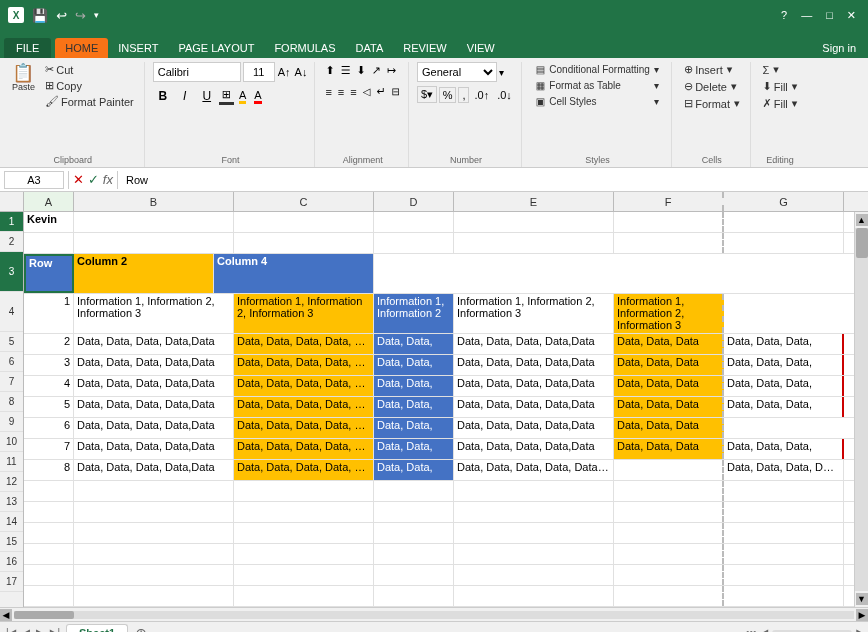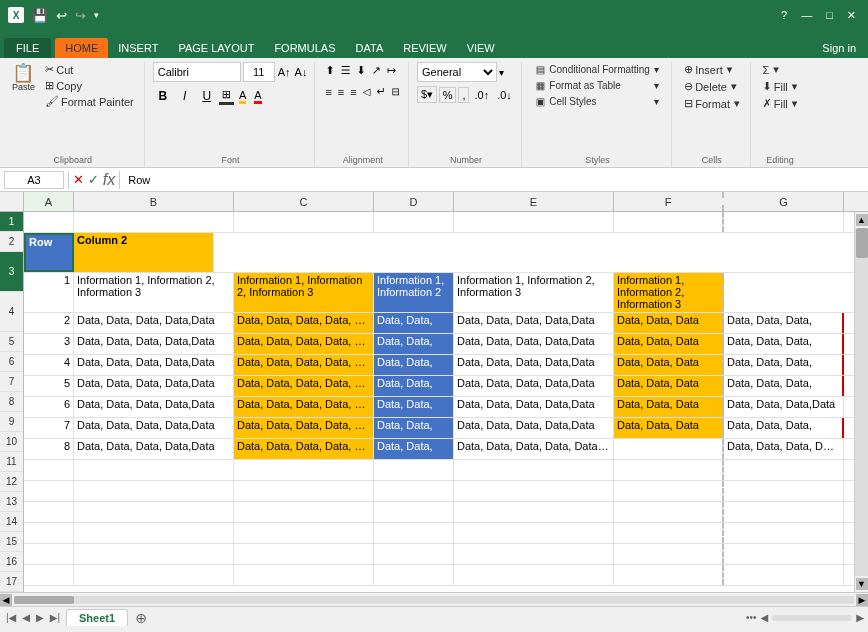--- a/index.html
+++ b/index.html
@@ -498,21 +498,21 @@
     </div>
   </div>
 </div>
 
 <div class="formula-bar">
   <input class="cell-ref-box" type="text" value="A3" style="">
   <div class="formula-bar-sep"></div>
   <div class="formula-icons">
     <span style="color:#c00;cursor:pointer;font-size:13px;">✕</span>
     <span style="color:#217346;cursor:pointer;font-size:13px;">✓</span>
-    <span style="cursor:pointer;font-size:16px;"><i>fx</i></span>
+    <span style="cursor:pointer;font-size:13px;"><i>fx</i></span>
   </div>
   <div class="formula-bar-sep"></div>
   <input class="formula-input" type="text" value="Row" style="">
 </div>
 
 <div style="display:flex;flex-direction:column;flex:1;overflow:hidden;background:white;">
 
   <div class="col-headers" style="height:20px;">
     <div class="row-num-header"></div>
     <div class="col-header" style="width:50px;min-width:50px;background:#e8f4e8;">A</div>
@@ -541,34 +541,44 @@
       <div class="row-num" style="min-height:20px;">12</div>
       <div class="row-num" style="min-height:20px;">13</div>
       <div class="row-num" style="min-height:20px;">14</div>
       <div class="row-num" style="min-height:20px;">15</div>
       <div class="row-num" style="min-height:20px;">16</div>
       <div class="row-num" style="min-height:20px;">17</div>
     </div>
 
     <div class="grid" style="overflow:hidden;">
 
+      <div class="grid-row" style="min-height:20px;">
+        <div class="cell" style="width:50px;min-width:50px;font-weight:bold;">Kevin</div>
+        <div class="cell" style="width:160px;min-width:160px;"></div>
+        <div class="cell" style="width:140px;min-width:140px;"></div>
+        <div class="cell" style="width:80px;min-width:80px;"></div>
+        <div class="cell" style="width:160px;min-width:160px;"></div>
+        <div class="cell" style="width:110px;min-width:110px;border-right:2px dashed #bbb;"></div>
+        <div class="cell" style="width:120px;min-width:120px;"></div>
+      </div>
 
       <div class="grid-row" style="min-height:20px;">
         <div class="cell" style="width:50px;min-width:50px;"></div>
         <div class="cell" style="width:160px;min-width:160px;"></div>
         <div class="cell" style="width:140px;min-width:140px;"></div>
         <div class="cell" style="width:80px;min-width:80px;"></div>
         <div class="cell" style="width:160px;min-width:160px;"></div>
         <div class="cell" style="width:110px;min-width:110px;border-right:2px dashed #bbb;"></div>
         <div class="cell" style="width:120px;min-width:120px;"></div>
       </div>
 
       <div class="grid-row" style="min-height:40px;">
         <div class="cell header-row" style="width:50px;min-width:50px;border:2px solid #217346;font-size:11px;">Row</div>
         <div class="cell" style="width:140px;min-width:140px;background:#ffc000;font-weight:bold;">Column 2</div>
+        <div class="cell header-row" style="width:160px;min-width:160px;">Column 4</div>
       </div>
 
       <div class="grid-row" style="min-height:40px;">
         <div class="cell" style="width:50px;min-width:50px;text-align:right;">1</div>
         <div class="cell" style="width:160px;min-width:160px;white-space:normal;word-break:break-word;">Information 1, Information 2, Information 3</div>
         <div class="cell" style="width:140px;min-width:140px;background:#ffc000;white-space:normal;word-break:break-word;">Information 1, Information 2, Information 3</div>
         <div class="cell" style="width:80px;min-width:80px;background:#4472c4;color:white;white-space:normal;word-break:break-word;">Information 1, Information 2</div>
         <div class="cell" style="width:160px;min-width:160px;white-space:normal;word-break:break-word;">Information 1, Information 2, Information 3</div>
         <div class="cell" style="width:110px;min-width:110px;background:#ffc000;white-space:normal;word-break:break-word;border-right:2px dashed #bbb;">Information 1, Information 2, Information 3</div>
       </div>
@@ -613,21 +623,20 @@
         <div class="cell" style="width:120px;min-width:120px;border-right:2px solid #c00;">Data, Data, Data,</div>
       </div>
 
       <div class="grid-row" style="min-height:20px;">
         <div class="cell" style="width:50px;min-width:50px;text-align:right;">6</div>
         <div class="cell" style="width:160px;min-width:160px;">Data, Data, Data, Data,Data</div>
         <div class="cell" style="width:140px;min-width:140px;background:#ffc000;">Data, Data, Data, Data, Data,</div>
         <div class="cell" style="width:80px;min-width:80px;background:#4472c4;color:white;">Data, Data,</div>
         <div class="cell" style="width:160px;min-width:160px;">Data, Data, Data, Data,Data</div>
         <div class="cell" style="width:110px;min-width:110px;background:#ffc000;border-right:2px dashed #bbb;">Data, Data, Data</div>
-        <div class="cell" style="width:120px;min-width:120px;">Data, Data, Data,Data</div>
       </div>
 
       <div class="grid-row" style="min-height:20px;">
         <div class="cell" style="width:50px;min-width:50px;text-align:right;">7</div>
         <div class="cell" style="width:160px;min-width:160px;">Data, Data, Data, Data,Data</div>
         <div class="cell" style="width:140px;min-width:140px;background:#ffc000;">Data, Data, Data, Data, Data,</div>
         <div class="cell" style="width:80px;min-width:80px;background:#4472c4;color:white;">Data, Data,</div>
         <div class="cell" style="width:160px;min-width:160px;">Data, Data, Data, Data,Data</div>
         <div class="cell" style="width:110px;min-width:110px;background:#ffc000;border-right:2px dashed #bbb;">Data, Data, Data</div>
         <div class="cell" style="width:120px;min-width:120px;border-right:2px solid #c00;">Data, Data, Data,</div>

